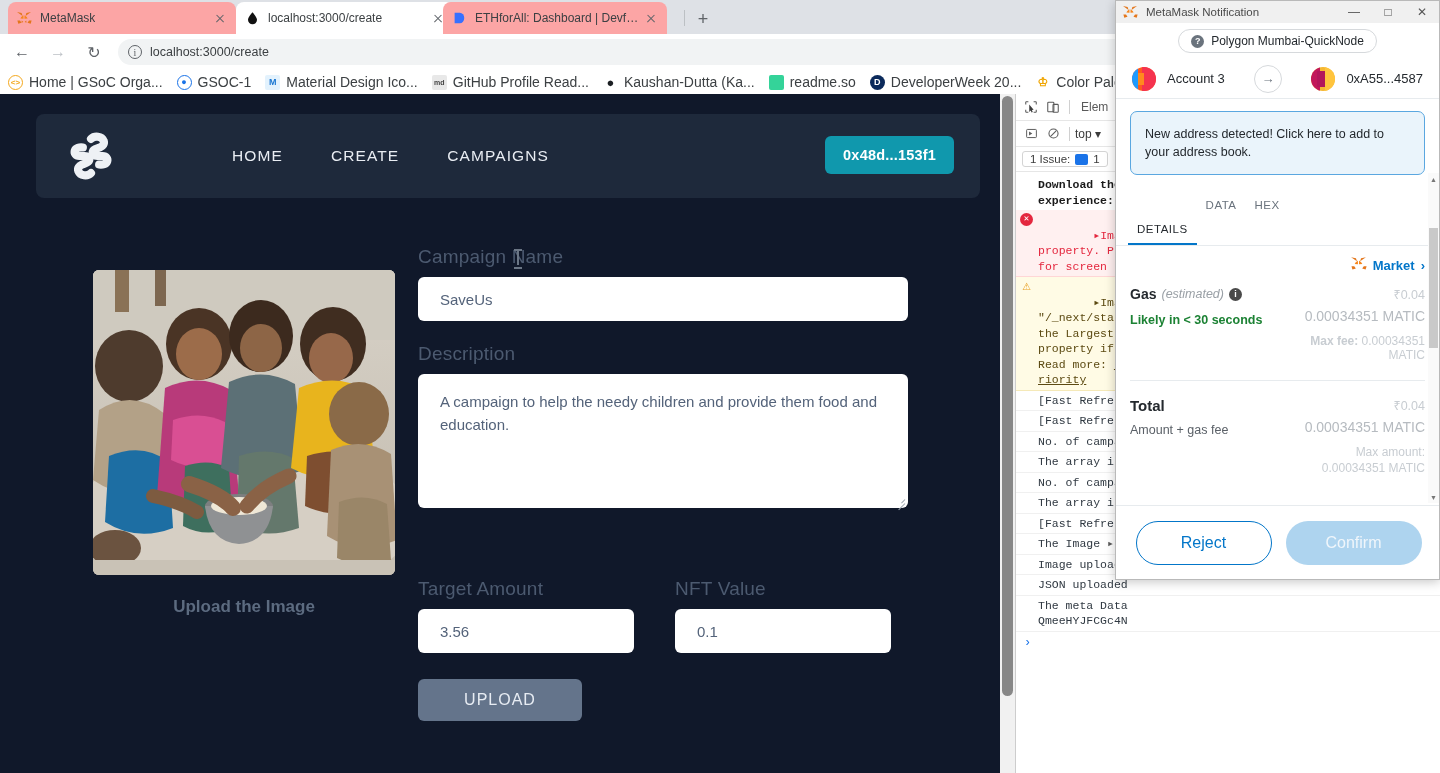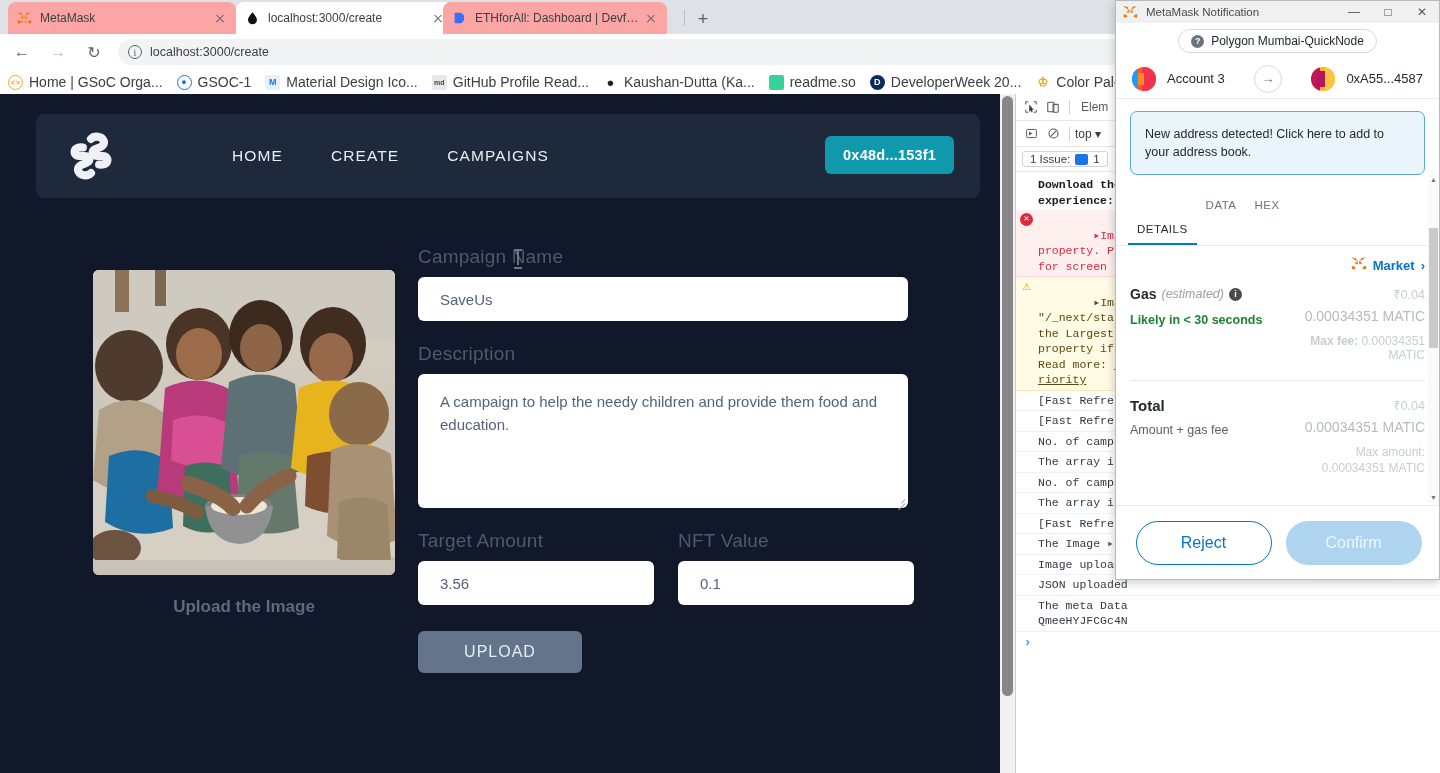--- a/index.html
+++ b/index.html
@@ -61,22 +61,22 @@
 
   .formcol { position:absolute; left:418px; top:152px; width:490px; }
   .flabel { color:#4c5a70; font-size:19px; margin-bottom:9px; letter-spacing:0.2px; }
   .finput { width:490px; height:44px; background:#fff; border-radius:6px; border:none;
             font-size:15px; color:#54637a; padding:0 22px; font-family:"Liberation Sans",sans-serif; display:flex; align-items:center;}
   .ftarea { width:490px; height:134px; background:#fff; border-radius:6px; padding:16px 22px;
             font-size:15px; color:#54637a; line-height:1.55; position:relative; }
   .resize-grip { position:absolute; right:3px; bottom:3px; width:10px; height:10px; }
   .resize-grip i { position:absolute; right:0; background:#9aa3ad; height:1px; transform:rotate(-45deg); transform-origin:right center;}
   .row2 { display:flex; gap:24px; }
-  .half { width:246px; }
-  .half .finput { width:236px; }
+  .half { width:246px;margin-top:48px; }
+  .half .finput { width:216px; }
   .upload-btn { margin-top:26px; width:164px; height:42px; background:#64748b; border-radius:6px;
                 display:flex; align-items:center; justify-content:center; color:#e7ecf3;
                 font-size:16px; letter-spacing:1px; }
   .icursor { display:inline-block; width:1px; height:16px; position:relative; vertical-align:-2px; }
   .icursor:before { content:""; position:absolute; left:-0.5px; top:0; width:2px; height:16px; background:#6b7685; }
   .icursor:after { content:""; position:absolute; left:-3px; top:0; width:8px; height:16px;
                    border-top:2px solid #6b7685; border-bottom:2px solid #6b7685; }
 
   .page-scrollbar { position:absolute; left:1000px; top:94px; width:15px; height:679px; background:#f1f1f1; }
   .page-scrollbar .thumb { position:absolute; left:2px; top:2px; width:11px; height:600px; background:#878787; border-radius:6px; }

